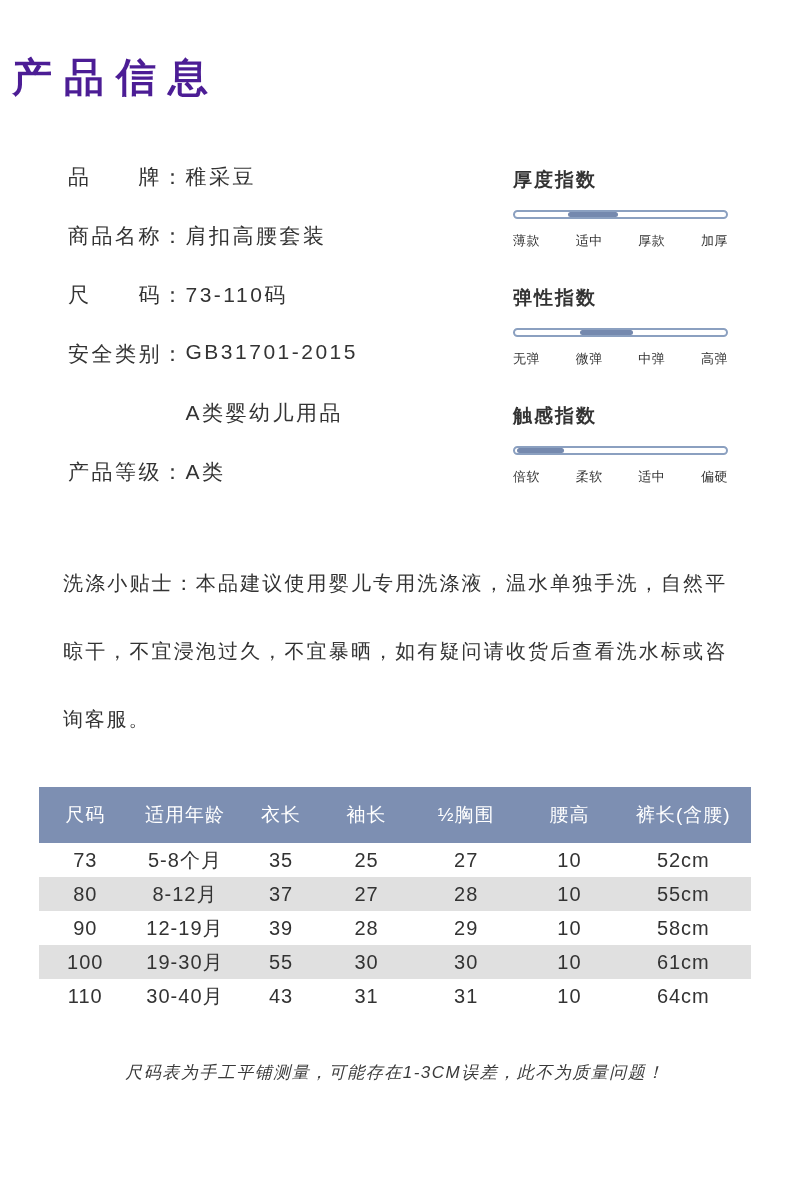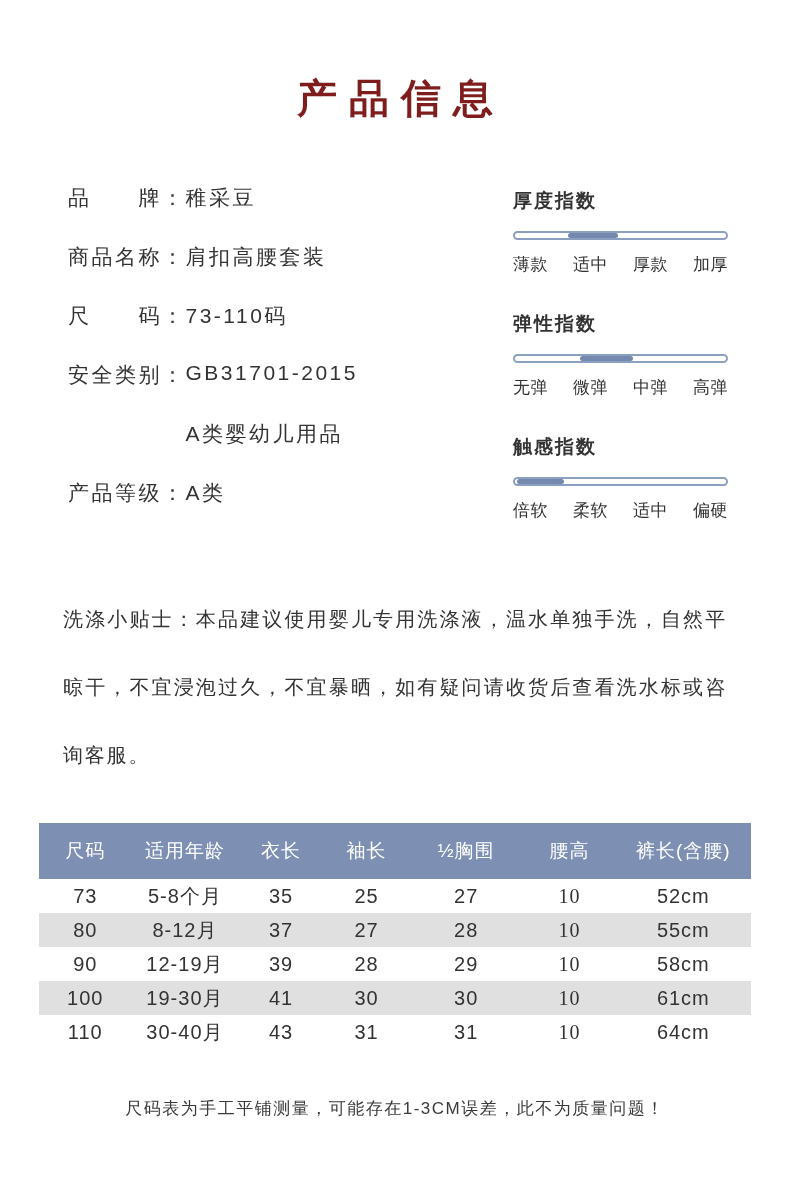--- a/index.html
+++ b/index.html
@@ -7,37 +7,37 @@
     --slider-outline:#8BA0C0;
     --header-bg:#7D8FB2;
     --row-alt:#E0E0E0;
   }
   *{box-sizing:border-box;}
   html,body{margin:0;padding:0;background:#fff;}
   body{font-family:"Liberation Sans","DejaVu Sans",sans-serif;color:#333;}
   .page{width:790px;height:1185px;background:#fff;overflow:hidden;position:relative;}
 
   .main-title{
-    padding-top:71px;text-align:center;font-size:40px;font-weight:700;
-    letter-spacing:12px;color:#7f1d1d;text-indent:12px;
+    padding-top:50px;text-align:left;font-size:40px;font-weight:700;
+    letter-spacing:12px;color:#4c1d95;text-indent:12px;
   }
 
   .info-section{display:flex;justify-content:space-between;padding:58px 62px 0 68px;}
 
   .fields{width:400px;}
   .field-row{display:flex;font-size:21px;letter-spacing:2.5px;margin-bottom:31px;color:#333;font-weight:500;white-space:pre;}
   .field-label{flex:0 0 auto;}
   .field-value{flex:0 0 auto;}
 
   .index-panel{width:215px;padding-top:4px;}
   .index-block{margin-bottom:35px;}
   .index-title{font-size:19px;font-weight:600;letter-spacing:2px;color:#333;margin-bottom:17px;}
   .slider-track{position:relative;height:9px;border:2px solid var(--slider-outline);border-radius:8px;background:#fff;}
   .slider-fill{position:absolute;top:0;bottom:0;background:var(--accent);border-radius:5px;}
-  .slider-labels{display:flex;justify-content:space-between;margin-top:13px;font-size:17px;color:#333;font-weight:500;letter-spacing:0.5px;}
+  .slider-labels{display:flex;justify-content:space-between;margin-top:13px;font-size:13px;color:#333;font-weight:500;letter-spacing:0.5px;}
 
   .washing-tip{
     margin-top:28px;padding:0 63px;font-size:20px;line-height:68px;
     letter-spacing:1.8px;text-align:justify;color:#333;font-weight:500;
   }
 
   .section-title{
     margin-top:28px;text-align:center;font-size:36px;font-weight:700;
     letter-spacing:6px;color:#222;text-indent:6px;
   }
@@ -47,25 +47,25 @@
     background:var(--header-bg);color:#fff;font-size:19px;font-weight:500;
     height:56px;letter-spacing:1px;
   }
   .size-table tbody td{height:34px;font-size:20px;color:#333;letter-spacing:1px;}
   .size-table tbody tr.alt{background:var(--row-alt);}
   .size-table th:nth-child(1),.size-table td:nth-child(1){width:13%;}
   .size-table th:nth-child(2),.size-table td:nth-child(2){width:15%;}
   .size-table th:nth-child(3),.size-table td:nth-child(3){width:12%;}
   .size-table th:nth-child(4),.size-table td:nth-child(4){width:12%;}
   .size-table th:nth-child(5),.size-table td:nth-child(5){width:16%;}
-  .size-table th:nth-child(6),.size-table td:nth-child(6){width:13%;font-family:Liberation Serif, serif;}
+  .size-table th:nth-child(6),.size-table td:nth-child(6){width:13%;}
   .size-table th:nth-child(7),.size-table td:nth-child(7){width:19%;}
 
   .footer-notes{margin-top:48px;text-align:center;font-size:17px;letter-spacing:1.5px;color:#3a3a3a;font-weight:500;}
-  .footer-note{margin-bottom:24px;}
+  .footer-note{margin-bottom:24px;font-style:italic;}
 </style>
 </head>
 <body>
 
 <div class="page">
 
   <div class="main-title">产品信息</div>
 
   <div class="info-section">
     <div class="fields">
@@ -155,21 +155,21 @@
           <td>12-19月</td>
           <td>39</td>
           <td>28</td>
           <td>29</td>
           <td>10</td>
           <td>58cm</td>
         </tr>
         <tr class="alt">
           <td>100</td>
           <td>19-30月</td>
-          <td>41</td>
+          <td>55</td>
           <td>30</td>
           <td>30</td>
           <td>10</td>
           <td>61cm</td>
         </tr>
         <tr>
           <td>110</td>
           <td>30-40月</td>
           <td>43</td>
           <td>31</td>

